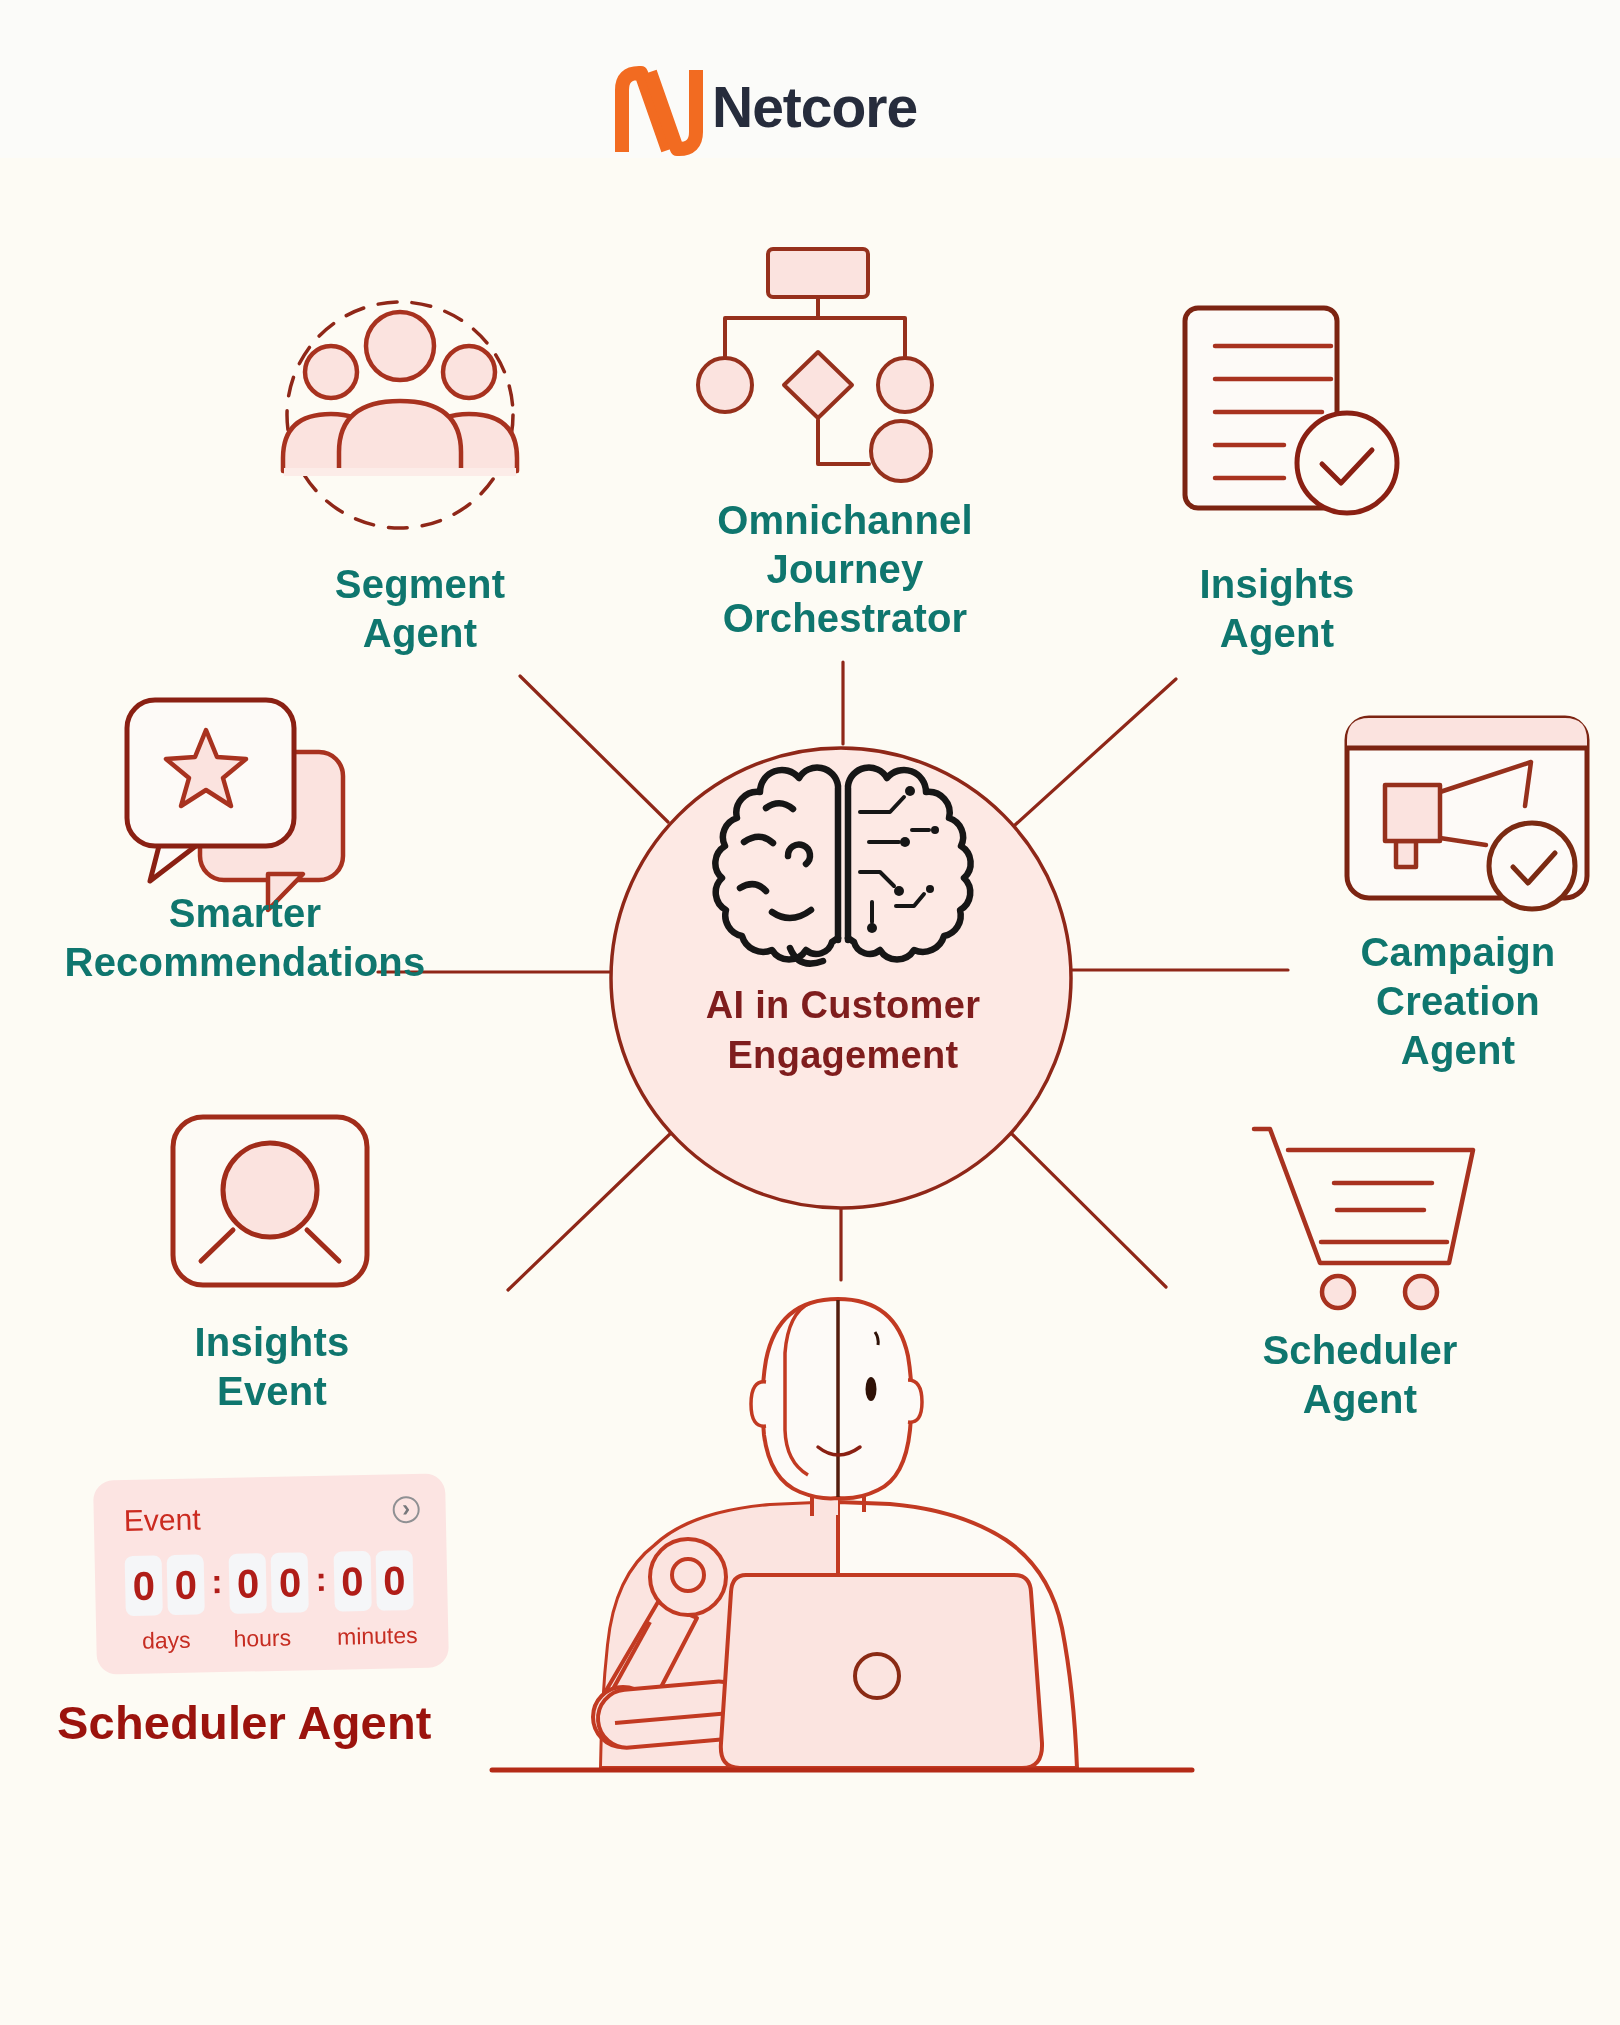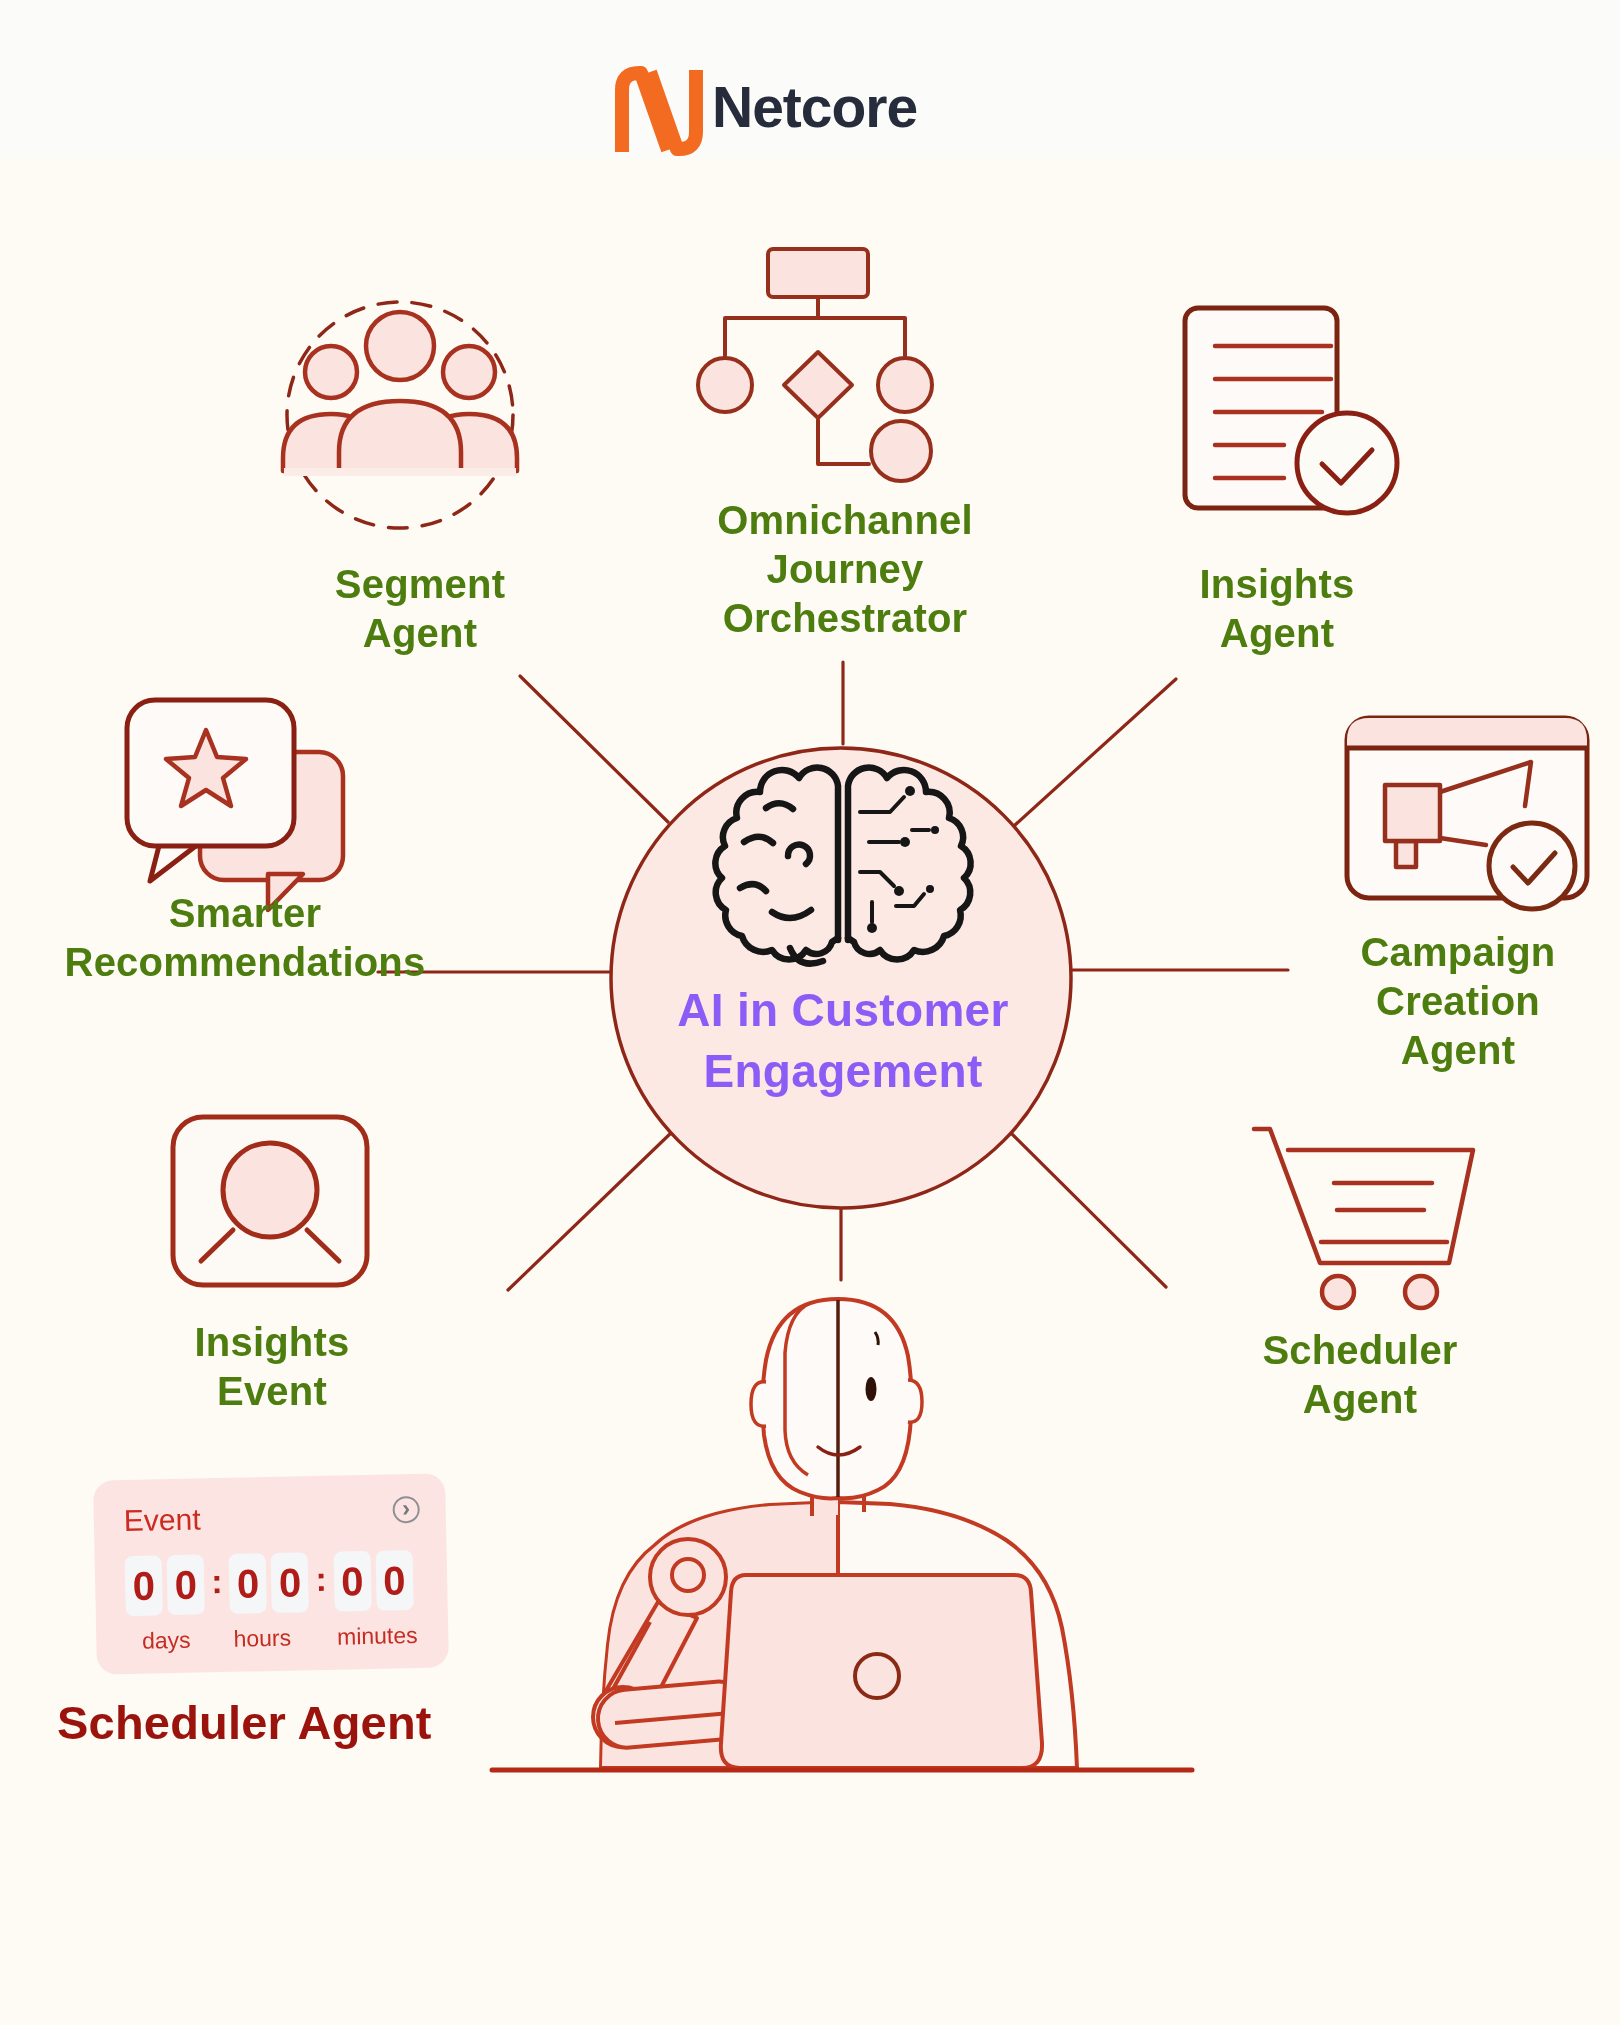--- a/index.html
+++ b/index.html
@@ -11,30 +11,30 @@
     overflow:hidden;
   }
   .canvas{position:absolute;inset:0;width:1440px;height:2025px;}
   .top-band{position:absolute;left:0;top:0;width:1620px;height:158px;background:#fbfbf9;}
   .art{position:absolute;left:0;top:0;width:1620px;height:2025px;}
 
   .label{
     position:absolute;
     white-space:pre-line;
     text-align:center;
-    color:#4d7c0f;
+    color:#0f766e;
     font-weight:700;
     font-size:40px;
     line-height:1.22;
     transform:translateX(-50%);
     letter-spacing:.2px;
   }
   .label.center-title{
-    color:#8b5cf6;
-    font-size:46px;
+    color:#7f1d1d;
+    font-size:38px;
     line-height:1.32;
     letter-spacing:.3px;
   }
   .label.scheduler{
     transform:none;
     text-align:right;
     color:#9b130d;
     font-size:47px;
     letter-spacing:.2px;
   }

